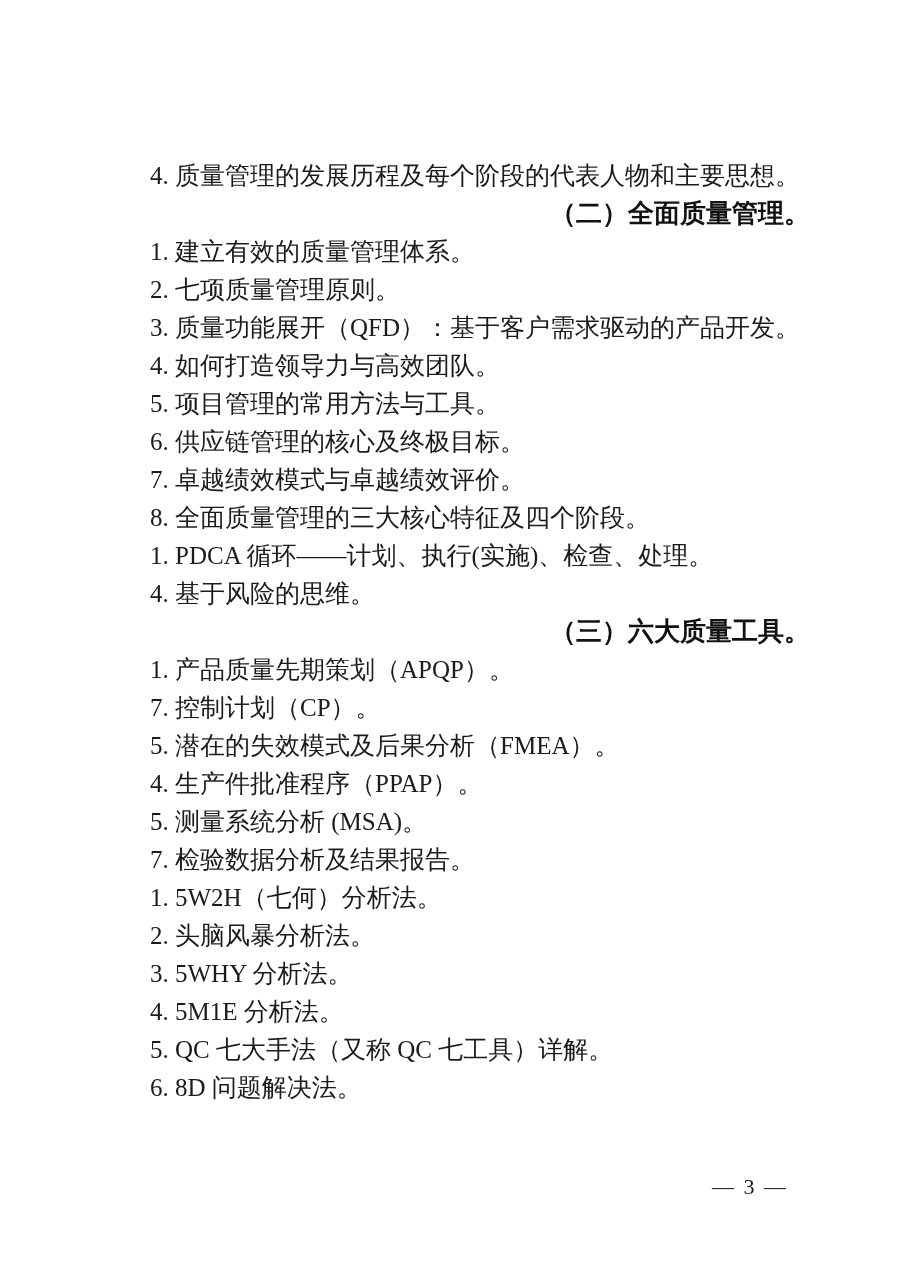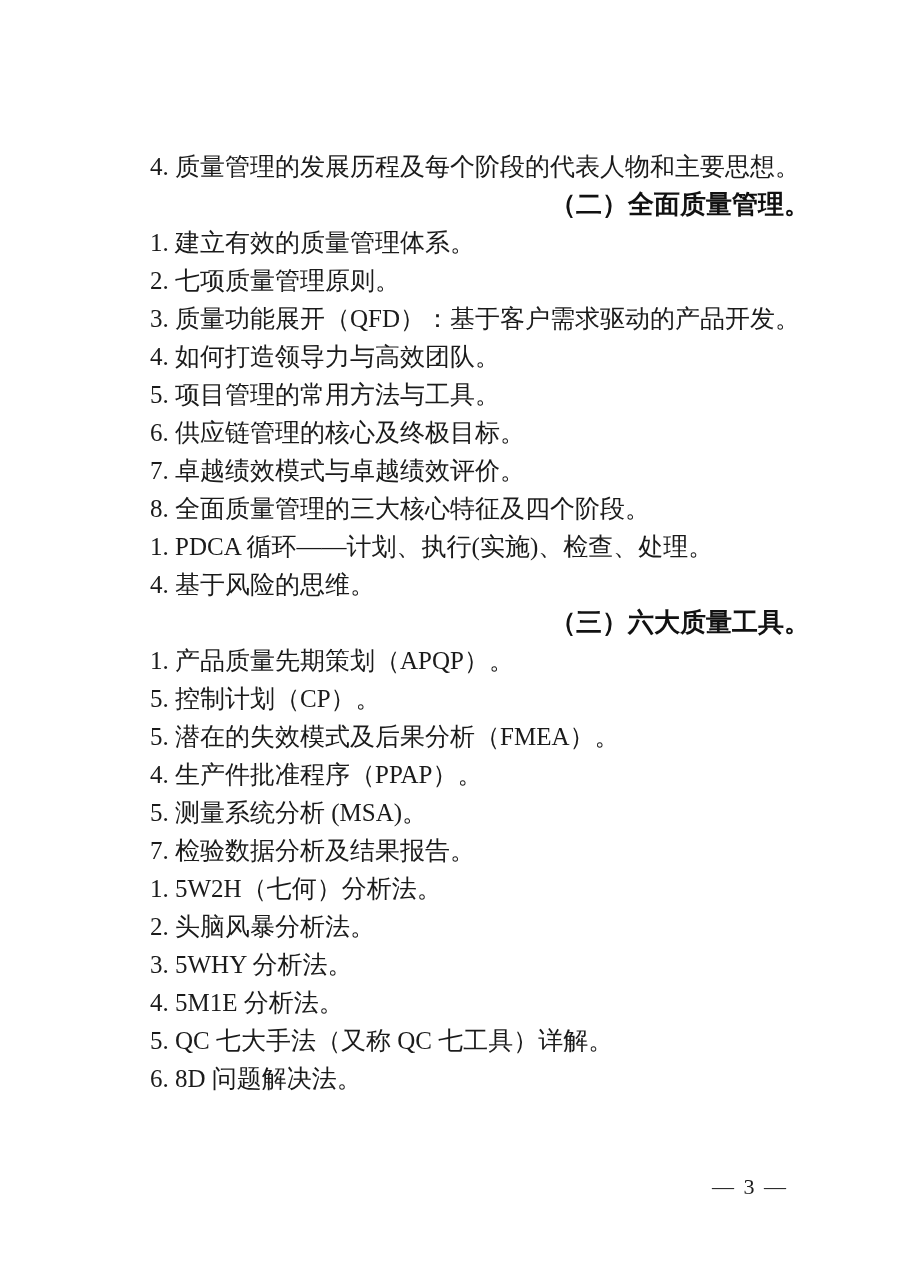--- a/index.html
+++ b/index.html
@@ -11,21 +11,21 @@
     height: 1273px;
     background: #ffffff;
     position: relative;
     overflow: hidden;
     font-family: "Liberation Serif", serif;
     color: #1b1b1b;
   }
   .doc-body {
     position: absolute;
     left: 150px;
-    top: 148px;
+    top: 157px;
     width: 660px;
   }
   .line {
     height: 38px;
     line-height: 38px;
     font-size: 25px;
     white-space: nowrap;
     letter-spacing: 0px;
     color: #1b1b1b;
   }
@@ -58,21 +58,21 @@
   <div class="line">3. 质量功能展开（QFD）：基于客户需求驱动的产品开发。</div>
   <div class="line">4. 如何打造领导力与高效团队。</div>
   <div class="line">5. 项目管理的常用方法与工具。</div>
   <div class="line">6. 供应链管理的核心及终极目标。</div>
   <div class="line">7. 卓越绩效模式与卓越绩效评价。</div>
   <div class="line">8. 全面质量管理的三大核心特征及四个阶段。</div>
   <div class="line">1. PDCA 循环——计划、执行(实施)、检查、处理。</div>
   <div class="line">4. 基于风险的思维。</div>
   <div class="line heading">（三）六大质量工具。</div>
   <div class="line">1. 产品质量先期策划（APQP）。</div>
-  <div class="line">5. 控制计划（CP）。</div>
+  <div class="line">7. 控制计划（CP）。</div>
   <div class="line">5. 潜在的失效模式及后果分析（FMEA）。</div>
   <div class="line">4. 生产件批准程序（PPAP）。</div>
   <div class="line">5. 测量系统分析 (MSA)。</div>
   <div class="line">7. 检验数据分析及结果报告。</div>
   <div class="line">1. 5W2H（七何）分析法。</div>
   <div class="line">2. 头脑风暴分析法。</div>
   <div class="line">3. 5WHY 分析法。</div>
   <div class="line">4. 5M1E 分析法。</div>
   <div class="line">5. QC 七大手法（又称 QC 七工具）详解。</div>
   <div class="line">6. 8D 问题解决法。</div>

